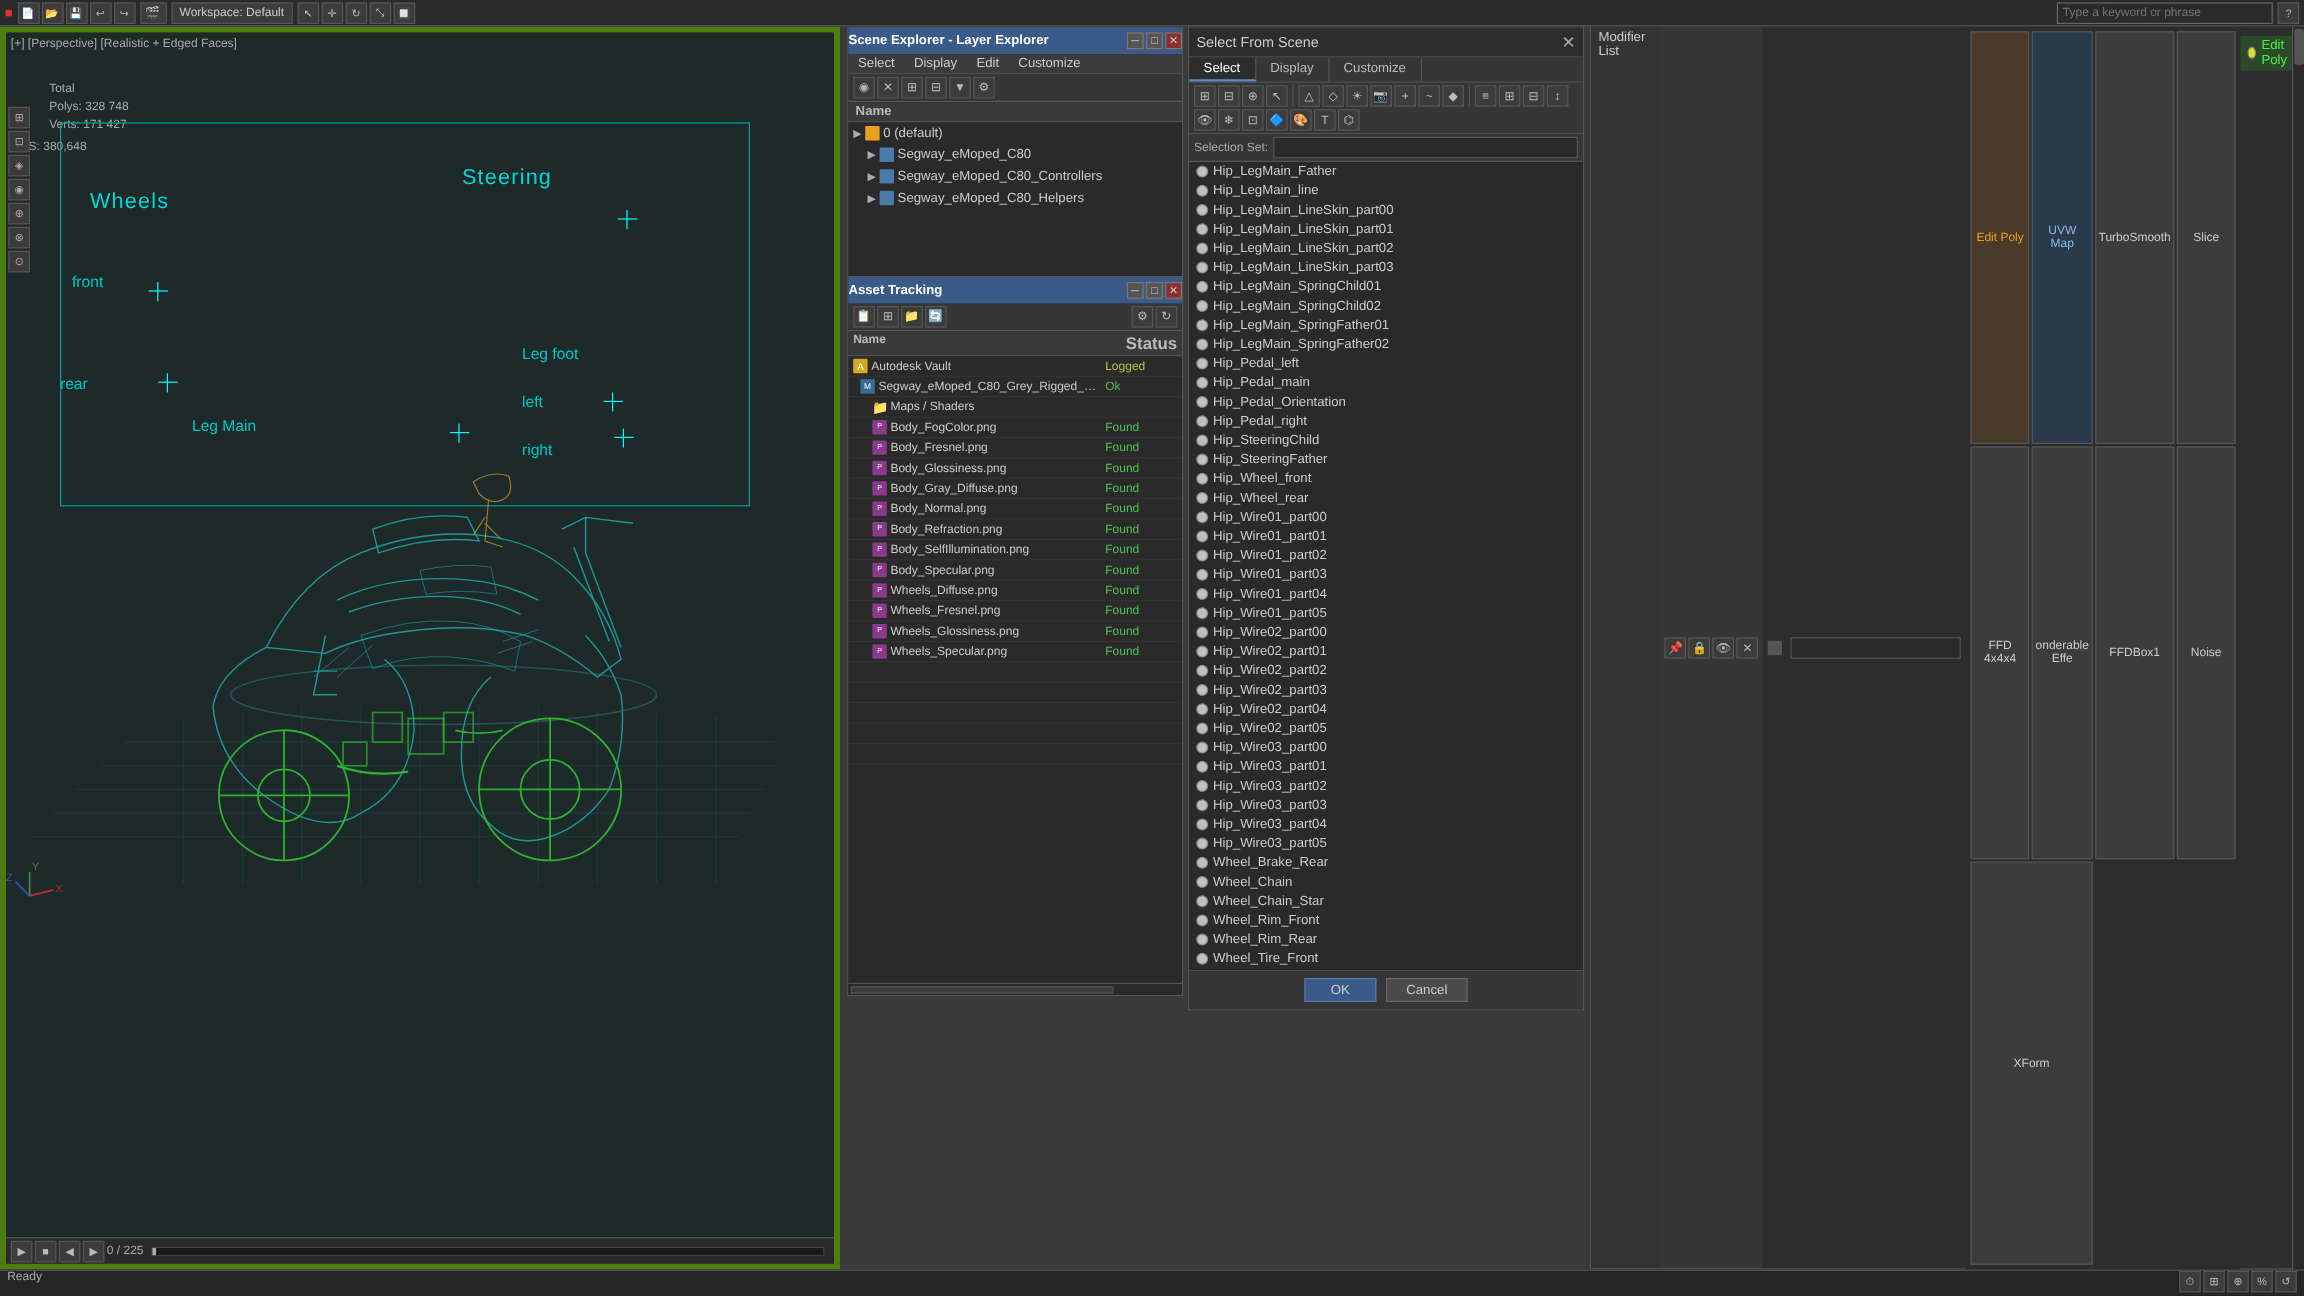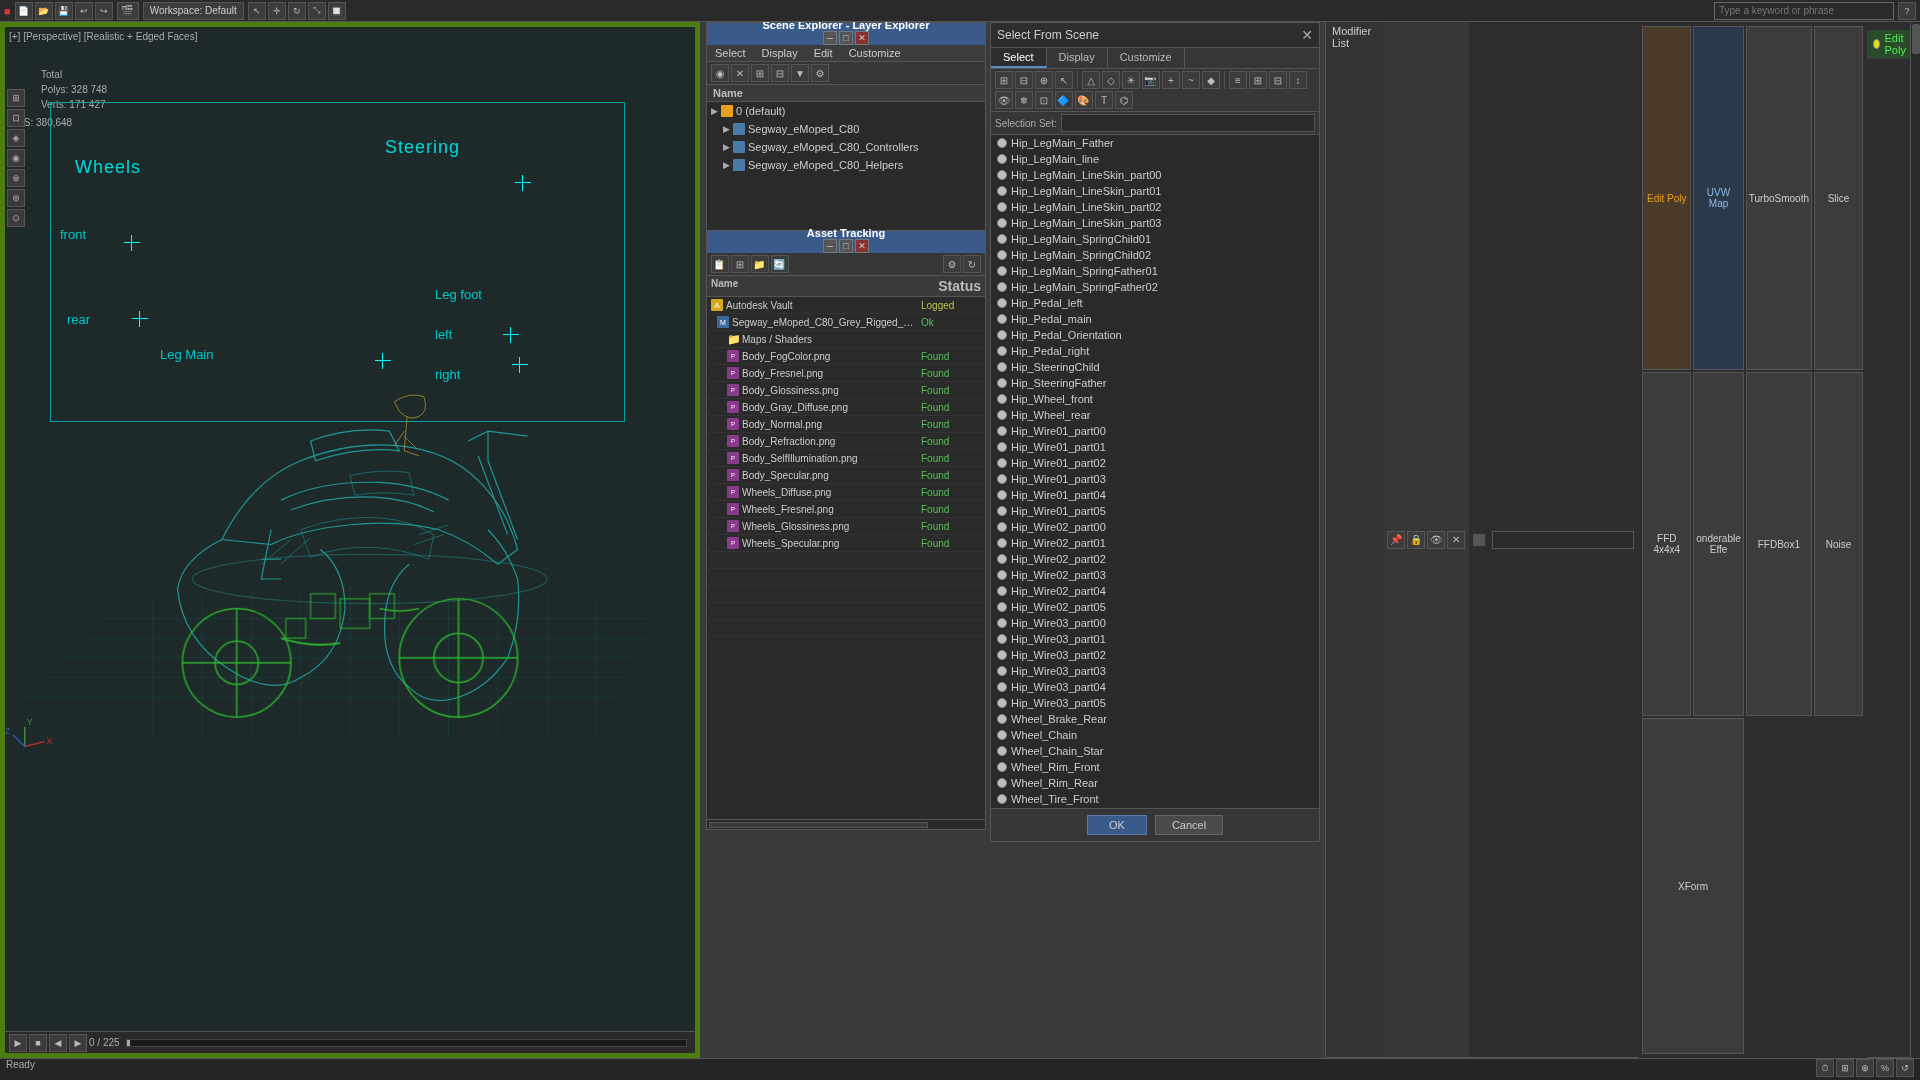--- a/index.html
+++ b/index.html
@@ -153,23 +153,22 @@
       border: 1px solid #555;
       display: flex;
       flex-direction: column;
     }
     .panel-titlebar {
       background: #3a5a8a;
       height: 22px;
       display: flex;
       align-items: center;
       padding: 0 0;
-      justify-content: flex-end;
+      justify-content: space-between;
       cursor: move;
-      flex-direction: column;
     }
     .panel-title {
       color: #fff;
       font-size: 11px;
       font-weight: bold;
     }
     .panel-btns {
       display: flex;
       gap: 2px;
     }
@@ -687,21 +686,21 @@
   </div>
 
   <div id="viewport-fps">
     <span>FPS:</span>
     <span>380,648</span>
   </div>
 
   <div class="vp-label" style="top:130px; left:70px;">Wheels</div>
   <div class="vp-label" style="top:110px; left:380px;">Steering</div>
   <div class="vp-label-sm" style="top:200px; left:55px;">front</div>
-  <div class="vp-label-sm" style="top:285px; left:62px;">rear</div>
+  <div class="vp-label-sm" style="top:285px; left:45px;">rear</div>
   <div class="vp-label-sm" style="top:260px; left:430px;">Leg foot</div>
   <div class="vp-label-sm" style="top:300px; left:430px;">left</div>
   <div class="vp-label-sm" style="top:340px; left:430px;">right</div>
   <div class="vp-label-sm" style="top:320px; left:155px;">Leg Main</div>
 
   <div class="crosshair" style="top:148px; left:510px;"></div>
   <div class="crosshair" style="top:208px; left:119px;"></div>
   <div class="crosshair" style="top:284px; left:127px;"></div>
   <div class="crosshair" style="top:300px; left:498px;"></div>
   <div class="crosshair" style="top:330px; left:507px;"></div>

